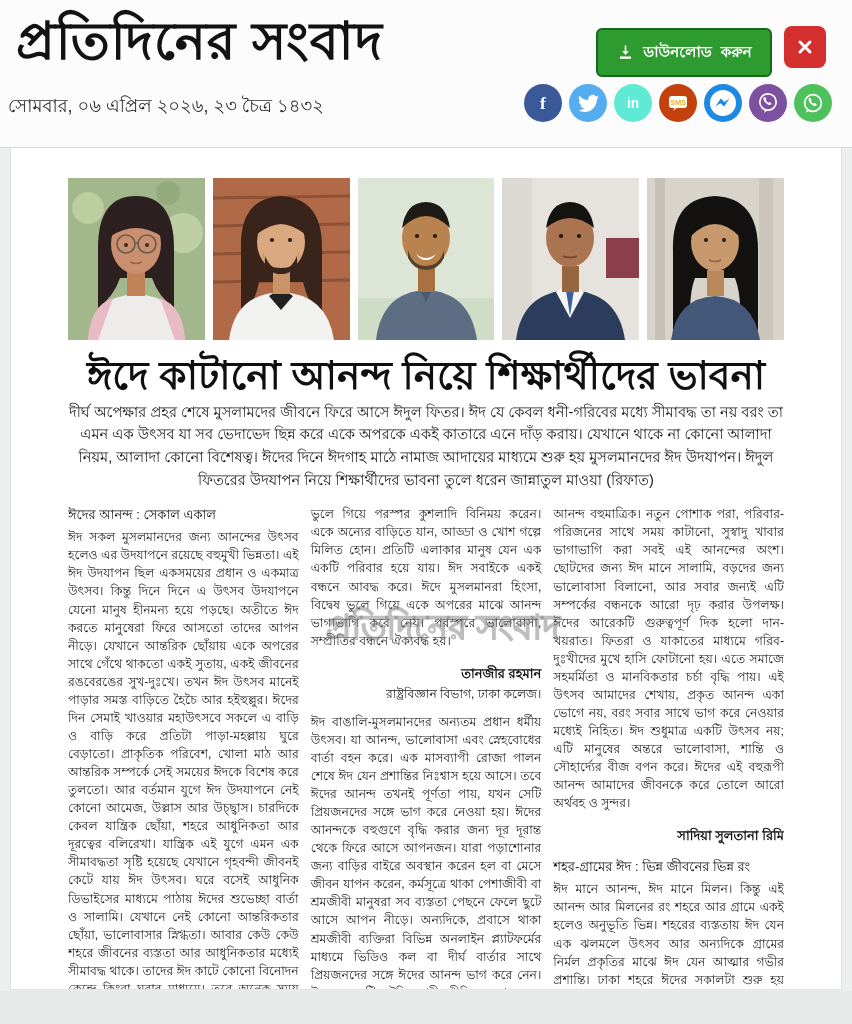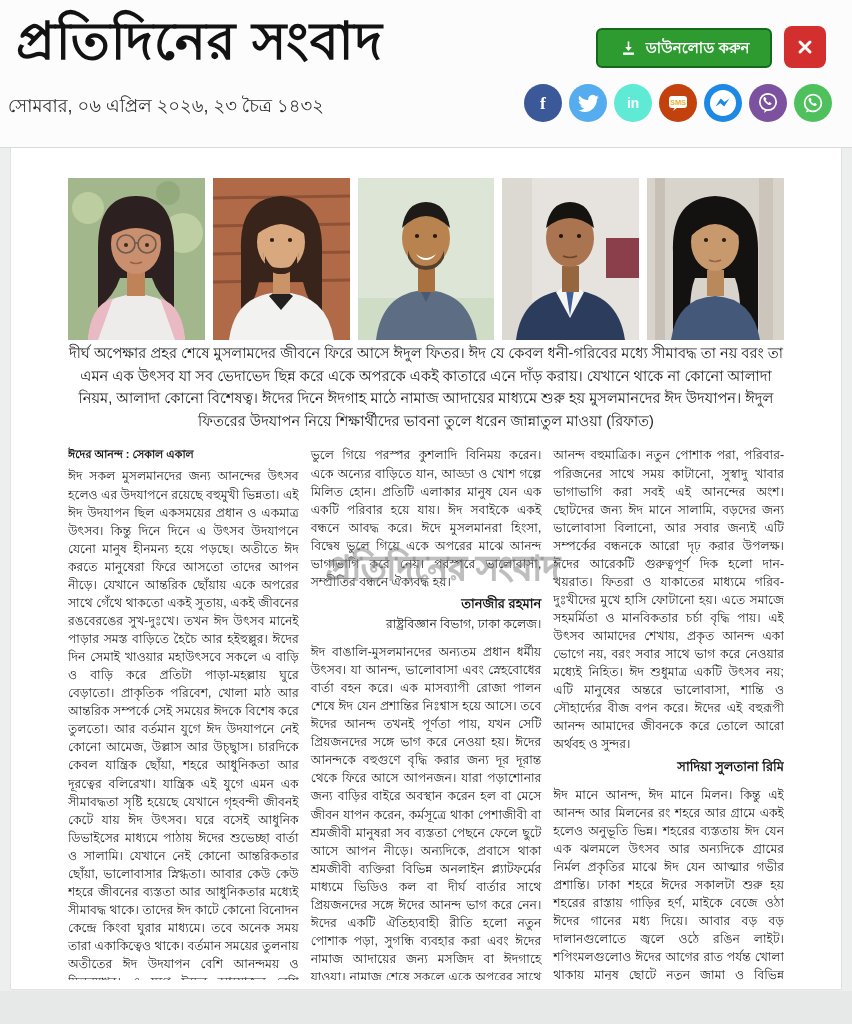--- a/index.html
+++ b/index.html
@@ -7,25 +7,25 @@
     font-family:"Liberation Sans","DejaVu Sans",sans-serif; background:#edeeee; }
 
   
   .header { position:relative; width:852px; height:148px; background:#fcfcfc;
     border-bottom:1px solid #d9d9d9; }
   .logo { position:absolute; left:16px; top:10px; font-size:52px; font-weight:bold;
     color:#121212; letter-spacing:1px; line-height:1.2; cursor:pointer; }
   .logo .accent { color:#e8342a; }
   .dateline { position:absolute; left:8px; top:92px; font-size:18px; color:#2e2e2e; }
 
-  .dl-btn { position:absolute; left:596px; top:28px; width:176px; height:40px;
+  .dl-btn { position:absolute; left:596px; top:28px; width:176px; height:49px;
     background:#2e9b31; border:2px solid #156a1a; border-radius:6px; color:#fff;
     font-weight:bold; font-size:15px; display:flex; align-items:center;
     justify-content:center; gap:8px; cursor:pointer;
-    font-family:Liberation Sans, sans-serif; }
+    font-family:Liberation Mono, monospace; }
   .close-btn { position:absolute; left:784px; top:26px; width:42px; height:42px;
     background:#d32f2f; border:none; border-radius:8px; display:flex;
     align-items:center; justify-content:center; cursor:pointer; }
 
   .social-row { position:absolute; right:20px; top:84px; display:flex; gap:7px; }
   .social { width:38px; height:38px; border-radius:50%; border:none; display:flex;
     align-items:center; justify-content:center; cursor:pointer; padding:0; }
   .s-facebook  { background:#3b5998; }
   .s-twitter   { background:#55acee; }
   .s-linkedin  { background:#5eead4; }
@@ -44,24 +44,24 @@
   .photo svg { display:block; }
 
   .headline { margin-top:14px; text-align:center; font-size:39px; font-weight:bold;
     color:#0f0f0f; line-height:1.15; }
   .lead { margin-top:2px; text-align:center; font-size:14.6px; line-height:1.55;
     color:#1a1a1a; }
 
   .columns { position:relative; margin-top:14px; display:flex; gap:12px;
     height:534px; overflow:hidden; }
   .col { width:231.3px; color:#1c1c1c; }
-  .col h3 { font-size:11px; font-weight:bold; margin:10px 0 2px 0; color:#111; }
+  .col h3 { font-size:13px; font-weight:normal; margin:10px 0 2px 0; color:#111; }
   .col h3:first-child { margin-top:0; }
   .col p { font-size:12.3px; line-height:1.47; text-align:justify; }
-  .sig { text-align:right; margin:3px 0 8px 0; }
+  .sig { text-align:right; margin:14px 0 8px 0; }
   .sig .name { display:block; font-size:13px; font-weight:bold; color:#111; }
   .sig .affil { display:block; font-size:12.2px; color:#222; }
 
   .watermark { position:absolute; left:258px; top:96px; font-size:34px;
     font-weight:bold; color:transparent; -webkit-text-stroke:1px rgba(125,125,125,.5);
     pointer-events:none; white-space:nowrap; }
   .watermark .accent { -webkit-text-stroke:1px rgba(214,60,50,.75); }
 
   .footer-space { position:absolute; left:0; top:991px; width:852px; height:33px;
     background:#e7e9e9; }
@@ -225,20 +225,21 @@
         <rect x="60" y="92" width="17" height="26" fill="#b9895c"></rect>
         <ellipse cx="68" cy="64" rx="24" ry="29" fill="#c9996e"></ellipse>
         <path d="M44 58 Q48 30 68 30 Q88 30 92 58 Q80 46 68 46 Q56 46 44 58 Z" fill="#141210"></path>
         <circle cx="59" cy="62" r="2.1" fill="#2a1d13"></circle>
         <circle cx="77" cy="62" r="2.1" fill="#2a1d13"></circle>
         <path d="M62 82 Q68 85 74 82" stroke="#996345" stroke-width="1.6" fill="none"></path>
       </svg>
     </div>
   </div>
 
+  <h1 class="headline">ঈদে কাটানো আনন্দ নিয়ে শিক্ষার্থীদের ভাবনা</h1>
 
   <p class="lead">দীর্ঘ অপেক্ষার প্রহর শেষে মুসলামদের জীবনে ফিরে আসে ঈদুল ফিতর। ঈদ যে কেবল ধনী-গরিবের মধ্যে সীমাবদ্ধ তা নয় বরং তা এমন এক উৎসব যা সব ভেদাভেদ ছিন্ন করে একে অপরকে একই কাতারে এনে দাঁড় করায়। যেখানে থাকে না কোনো আলাদা নিয়ম, আলাদা কোনো বিশেষত্ব। ঈদের দিনে ঈদগাহ মাঠে নামাজ আদায়ের মাধ্যমে শুরু হয় মুসলমানদের ঈদ উদযাপন। ঈদুল ফিতরের উদযাপন নিয়ে শিক্ষার্থীদের ভাবনা তুলে ধরেন জান্নাতুল মাওয়া (রিফাত)</p>
 
   <div class="columns">
     <div class="watermark"><span>প্রতিদিনের স</span><span class="accent">ং</span><span>বাদ</span></div>
 
     <div class="col">
       <h3>ঈদের আনন্দ : সেকাল একাল</h3>
       <p>ঈদ সকল মুসলমানদের জন্য আনন্দের উৎসব হলেও এর উদযাপনে রয়েছে বহুমুখী ভিন্নতা। এই ঈদ উদযাপন ছিল একসময়ের প্রধান ও একমাত্র উৎসব। কিন্তু দিনে দিনে এ উৎসব উদযাপনে যেনো মানুষ হীনমন্য হয়ে পড়ছে। অতীতে ঈদ করতে মানুষেরা ফিরে আসতো তাদের আপন নীড়ে। যেখানে আন্তরিক ছোঁয়ায় একে অপরের সাথে গেঁথে থাকতো একই সুতায়, একই জীবনের রঙবেরঙের সুখ-দুঃখে। তখন ঈদ উৎসব মানেই পাড়ার সমস্ত বাড়িতে হৈচৈ আর হইহুল্লুর। ঈদের দিন সেমাই খাওয়ার মহাউৎসবে সকলে এ বাড়ি ও বাড়ি করে প্রতিটা পাড়া-মহল্লায় ঘুরে বেড়াতো। প্রাকৃতিক পরিবেশ, খোলা মাঠ আর আন্তরিক সম্পর্কে সেই সময়ের ঈদকে বিশেষ করে তুলতো। আর বর্তমান যুগে ঈদ উদযাপনে নেই কোনো আমেজ, উল্লাস আর উচ্ছ্বাস। চারদিকে কেবল যান্ত্রিক ছোঁয়া, শহরে আধুনিকতা আর দূরত্বের বলিরেখা। যান্ত্রিক এই যুগে এমন এক সীমাবদ্ধতা সৃষ্টি হয়েছে যেখানে গৃহবন্দী জীবনই কেটে যায় ঈদ উৎসব। ঘরে বসেই আধুনিক ডিভাইসের মাধ্যমে পাঠায় ঈদের শুভেচ্ছা বার্তা ও সালামি। যেখানে নেই কোনো আন্তরিকতার ছোঁয়া, ভালোবাসার স্নিগ্ধতা। আবার কেউ কেউ শহরে জীবনের ব্যস্ততা আর আধুনিকতার মধ্যেই সীমাবদ্ধ থাকে। তাদের ঈদ কাটে কোনো বিনোদন কেন্দ্রে কিংবা ঘুরার মাধ্যমে। তবে অনেক সময় তারা একাকিত্বেও থাকে। বর্তমান সময়ের তুলনায় অতীতের ঈদ উদযাপন বেশি আনন্দময় ও মিলনমুখর। এ যুগে ঈদের আয়োজন বেশি হলেও, অতীতের ঈদে ছিল বেশি প্রাণ, সহজতা ও হৃদয়ের।</p>
 
@@ -252,19 +253,20 @@
       </div>
       <p>ঈদ বাঙালি-মুসলমানদের অন্যতম প্রধান ধর্মীয় উৎসব। যা আনন্দ, ভালোবাসা এবং স্নেহবোধের বার্তা বহন করে। এক মাসব্যাপী রোজা পালন শেষে ঈদ যেন প্রশান্তির নিঃশ্বাস হয়ে আসে। তবে ঈদের আনন্দ তখনই পূর্ণতা পায়, যখন সেটি প্রিয়জনদের সঙ্গে ভাগ করে নেওয়া হয়। ঈদের আনন্দকে বহুগুণে বৃদ্ধি করার জন্য দূর দূরান্ত থেকে ফিরে আসে আপনজন। যারা পড়াশোনার জন্য বাড়ির বাইরে অবস্থান করেন হল বা মেসে জীবন যাপন করেন, কর্মসূত্রে থাকা পেশাজীবী বা শ্রমজীবী মানুষরা সব ব্যস্ততা পেছনে ফেলে ছুটে আসে আপন নীড়ে। অন্যদিকে, প্রবাসে থাকা শ্রমজীবী ব্যক্তিরা বিভিন্ন অনলাইন প্ল্যাটফর্মের মাধ্যমে ভিডিও কল বা দীর্ঘ বার্তার সাথে প্রিয়জনদের সঙ্গে ঈদের আনন্দ ভাগ করে নেন। ঈদের একটি ঐতিহ্যবাহী রীতি হলো নতুন পোশাক পড়া, সুগন্ধি ব্যবহার করা এবং ঈদের নামাজ আদায়ের জন্য মসজিদ বা ঈদগাহে যাওয়া। নামাজ শেষে সকলে একে অপরের সাথে কোলাকুলি করে শুভেচ্ছা বিনিময় করেন, যা একটি আনন্দঘন মুহূর্ত সৃষ্টি করে। ছেলেদের জন্য বিশেষ করে এটি একটি আবেগঘন মুহূর্ত সৃষ্টি করে, কারণ এই দিনেই তারা নির্দ্বিধায় বাবাকে আলিঙ্গনের মাধ্যমে তাদের দীর্ঘ প্রতীক্ষার মুহূর্ত শেষ করে। ঈদের প্রকৃত সৌন্দর্য প্রিয়জনদের সঙ্গে আনন্দমুখর সময় কাটানো। ঈদই হলো একমাত্র মিলন মেলা যেখানে পরিবারের সাথে দেখা করতে দূর দূরান্ত থেকে ছুটে আসে শুধুমাত্র একটি সুন্দর মুহূর্তের সাক্ষী হতে।</p>
 
     </div>
 
     <div class="col">
       <p>আনন্দ বহুমাত্রিক। নতুন পোশাক পরা, পরিবার-পরিজনের সাথে সময় কাটানো, সুস্বাদু খাবার ভাগাভাগি করা সবই এই আনন্দের অংশ। ছোটদের জন্য ঈদ মানে সালামি, বড়দের জন্য ভালোবাসা বিলানো, আর সবার জন্যই এটি সম্পর্কের বন্ধনকে আরো দৃঢ় করার উপলক্ষ। ঈদের আরেকটি গুরুত্বপূর্ণ দিক হলো দান-খয়রাত। ফিতরা ও যাকাতের মাধ্যমে গরিব-দুঃখীদের মুখে হাসি ফোটানো হয়। এতে সমাজে সহমর্মিতা ও মানবিকতার চর্চা বৃদ্ধি পায়। এই উৎসব আমাদের শেখায়, প্রকৃত আনন্দ একা ভোগে নয়, বরং সবার সাথে ভাগ করে নেওয়ার মধ্যেই নিহিত। ঈদ শুধুমাত্র একটি উৎসব নয়; এটি মানুষের অন্তরে ভালোবাসা, শান্তি ও সৌহার্দ্যের বীজ বপন করে। ঈদের এই বহুরূপী আনন্দ আমাদের জীবনকে করে তোলে আরো অর্থবহ ও সুন্দর।</p>
       <div class="sig">
         <span class="name">সাদিয়া সুলতানা রিমি</span>
       </div>
+      <h3>শহর-গ্রামের ঈদ : ভিন্ন জীবনের ভিন্ন রং</h3>
       <p>ঈদ মানে আনন্দ, ঈদ মানে মিলন। কিন্তু এই আনন্দ আর মিলনের রং শহরে আর গ্রামে একই হলেও অনুভূতি ভিন্ন। শহরের ব্যস্ততায় ঈদ যেন এক ঝলমলে উৎসব আর অন্যদিকে গ্রামের নির্মল প্রকৃতির মাঝে ঈদ যেন আত্মার গভীর প্রশান্তি। ঢাকা শহরে ঈদের সকালটা শুরু হয় শহরের রাস্তায় গাড়ির হর্ণ, মাইকে বেজে ওঠা ঈদের গানের মধ্য দিয়ে। আবার বড় বড় দালানগুলোতে জ্বলে ওঠে রঙিন লাইট। শপিংমলগুলোও ঈদের আগের রাত পর্যন্ত খোলা থাকায় মানুষ ছোটে নতুন জামা ও বিভিন্ন প্রসাধনীর খোঁজে। কিন্তু এই সবকিছুর মাঝেও গ্রামের ঈদ একেবারে ভিন্ন স্বাদের। চাঁদ দেখার সঙ্গে সঙ্গে শুরু হয় ঈদের আমেজ। ঈদের আগের দিন থেকেই ঘরে ঘরে সেমাই-পায়েসের আয়োজন শুরু হতে থাকে। ঈদের সকালে ঈদগাহে নামাজ পড়তে আসে শত শত মানুষ। নামাজ শেষে একে অপরকে ঈদের শুভেচ্ছা জানিয়ে কোলাকুলি করে। দুপুরে বড় উঠোনে সকলে একত্রে বসে মায়ের হাতের রান্না করা সেমাই, ফিরনি, পায়েসসহ বিভিন্ন খাবার খাওয়া হয়। যেটা শহরে জীবনে পাওয়া সম্ভব নয়। তবে দুই জায়গারই একটা সাধারণ সত্য হচ্ছে- ঈদ মানে ভাগাভাগি করে খাওয়া ও আনন্দ করা। প্রতি বছর ঈদ এসে আমাদের স্মরণ করিয়ে দেয়, জীবনের সবচেয়ে সুন্দর মুহূর্তগুলো শহরের ঝলমলে আলোতে নয় বরং প্রকৃত সুখ গ্রামের সেই সবুজ মাঠে, মায়ের হাতের সেমাইয়ের স্বাদে আর আত্মীয়ের মেলবন্ধনেই লুকিয়ে থাকে।</p>
 
     </div>
   </div>
 </div>
 
 <div class="footer-space"></div>
 
 </body></html>

